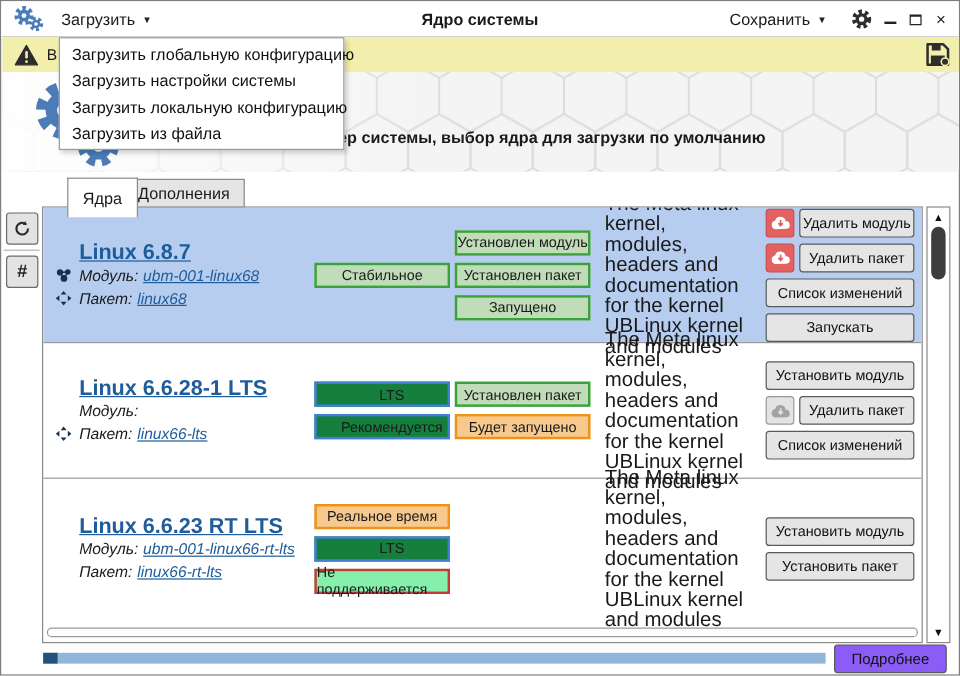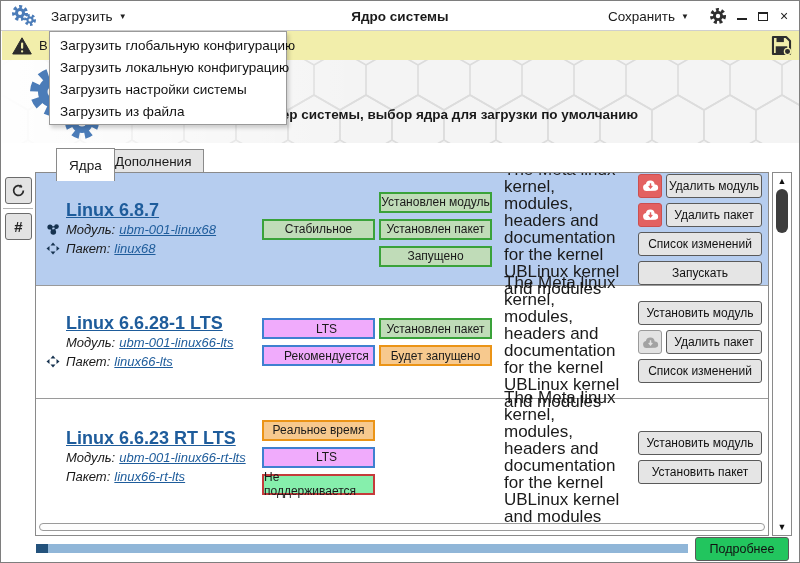--- a/index.html
+++ b/index.html
@@ -52,41 +52,41 @@
   .row.hl { background:#b6cdef; }
   .rowsep { height:1px; background:#9a9a9a; width:100%; }
   .info { flex:0 0 222px; }
   .iline { display:flex; align-items:center; font-size:13px; font-style:italic; color:#1a1a1a; line-height:19px; }
   .gut { flex:0 0 26px; display:flex; justify-content:center; align-items:center; }
   .ktitle { font-size:18px; font-weight:bold; color:#1e5c9b; text-decoration:underline; cursor:pointer; font-style:normal; }
   .klink { color:#1e5c9b; text-decoration:underline; cursor:pointer; margin-left:4px; }
   .bcol { flex:0 0 113px; display:flex; flex-direction:column; justify-content:center; gap:6px; margin-right:4px; }
   .badge { height:21px; display:flex; align-items:center; justify-content:center; font-size:12px; color:#1a1a1a; border:2px solid; }
   .badge.green  { background:#c0dcb8; border-color:#3aa23a; }
-  .badge.blue   { background:#f0abfc; border-color:#3f80d0;padding-left:16px; }
+  .badge.blue   { background:#15803d; border-color:#3f80d0;padding-left:16px; }
   .badge.orange { background:#f7c98e; border-color:#eb9417; }
   .badge.red    { background:#86efac; border-color:#c53b3b; }
   .desc { flex:1 1 auto; padding:0 10px 0 8px; font-size:17px; line-height:17px; color:#1a1a1a; }
   .acts { flex:0 0 124px; display:flex; flex-direction:column; gap:5px; margin-right:6px; }
   .arow { display:flex; gap:4px; }
   .abtn { flex:1 1 auto; height:24px; background:#e5e5e5; border:1px solid #5a5a5a; border-radius:3px; font-size:12px; color:#111; cursor:pointer; font-family:inherit; }
   .ibtn { flex:0 0 24px; height:24px; border-radius:3px; display:flex; align-items:center; justify-content:center; cursor:pointer; }
   .ibtn.cloud-red  { background:#e36161; border:1px solid #cc4f4f; }
   .ibtn.cloud-gray { background:#e3e3e3; border:1px solid #9a9a9a; }
   .hscroll { position:absolute; left:3px; bottom:4px; width:726px; height:8px; border:1px solid #9a9a9a; border-radius:4px; background:#fdfdfd; }
 
   
   .vscroll { position:absolute; left:771px; top:171px; width:20px; height:364px; border:1px solid #8a8a8a; background:#fff; }
   .vs-arrow { position:absolute; left:0; width:18px; height:14px; display:flex; align-items:center; justify-content:center; font-size:9px; color:#111; cursor:pointer; }
   .vs-thumb { position:absolute; left:3px; top:16px; width:12px; height:44px; background:#3d3d3d; border-radius:6px; cursor:grab; }
 
   
   .progress { position:absolute; left:35px; top:543px; width:652px; height:9px; background:#90b6d8; }
   .prog-chunk { position:absolute; left:0; top:0; width:12px; height:9px; background:#23527c; }
-  .details-btn { position:absolute; left:694px; top:536px; width:94px; height:24px; background:#22c55e; border:1px solid #5a5a5a; border-radius:3px; font-size:12.5px; color:#111; cursor:pointer; font-family:inherit; }
+  .details-btn { position:absolute; left:694px; top:536px; width:94px; height:24px; background:#8b5cf6; border:1px solid #5a5a5a; border-radius:3px; font-size:12.5px; color:#111; cursor:pointer; font-family:inherit; }
 </style>
 </head>
 <body>
 
 <div class="window">
 
   <div class="toolbar">
     <span class="logo">
       <svg width="30" height="24" viewBox="0 0 30 24">
         <g>
@@ -174,22 +174,22 @@
             <circle cx="62" cy="60" r="11" fill="#4b7cb8"></circle>
             <circle cx="62" cy="60" r="4.5" fill="#f4f4f4"></circle>
           </g>
       </svg>
     </span>
     <span class="banner-text">Загрузка и установка ядер системы, выбор ядра для загрузки по умолчанию</span>
   </div>
 
   <div class="dropdown">
     <div class="dd-item">Загрузить глобальную конфигурацию</div>
+    <div class="dd-item">Загрузить настройки системы</div>
     <div class="dd-item">Загрузить локальную конфигурацию</div>
-    <div class="dd-item">Загрузить настройки системы</div>
     <div class="dd-item">Загрузить из файла</div>
   </div>
 
   <div class="tab tab-active" style="left:55px;">
     <span>Ядра</span>
   </div>
   <div class="tab tab-idle" style="left:101px;">
     <span>Дополнения</span>
   </div>
 
@@ -278,21 +278,20 @@
         <div class="rowsep"></div>
         <div class="row" style="height:112px">
           <div class="info">
             <div class="iline">
               <span class="gut"></span>
               <a class="ktitle">Linux 6.6.28-1 LTS</a>
             </div>
             <div class="iline">
               <span class="gut"></span>
               <span>Модуль:</span>
-              <a class="klink">ubm-001-linux66-lts</a>
             </div>
             <div class="iline">
               <span class="gut">
                 <svg width="14" height="13" viewBox="0 0 14 13">
                   <path d="M7 0.5 4.5 3.5 h5 Z" fill="#16324f"></path>
                   <path d="M7 12.5 4.5 9.5 h5 Z" fill="#16324f"></path>
                   <path d="M0.5 6.5 3.5 4 v5 Z" fill="#16324f"></path>
                   <path d="M13.5 6.5 10.5 4 v5 Z" fill="#16324f"></path>
                 </svg>
               </span>

